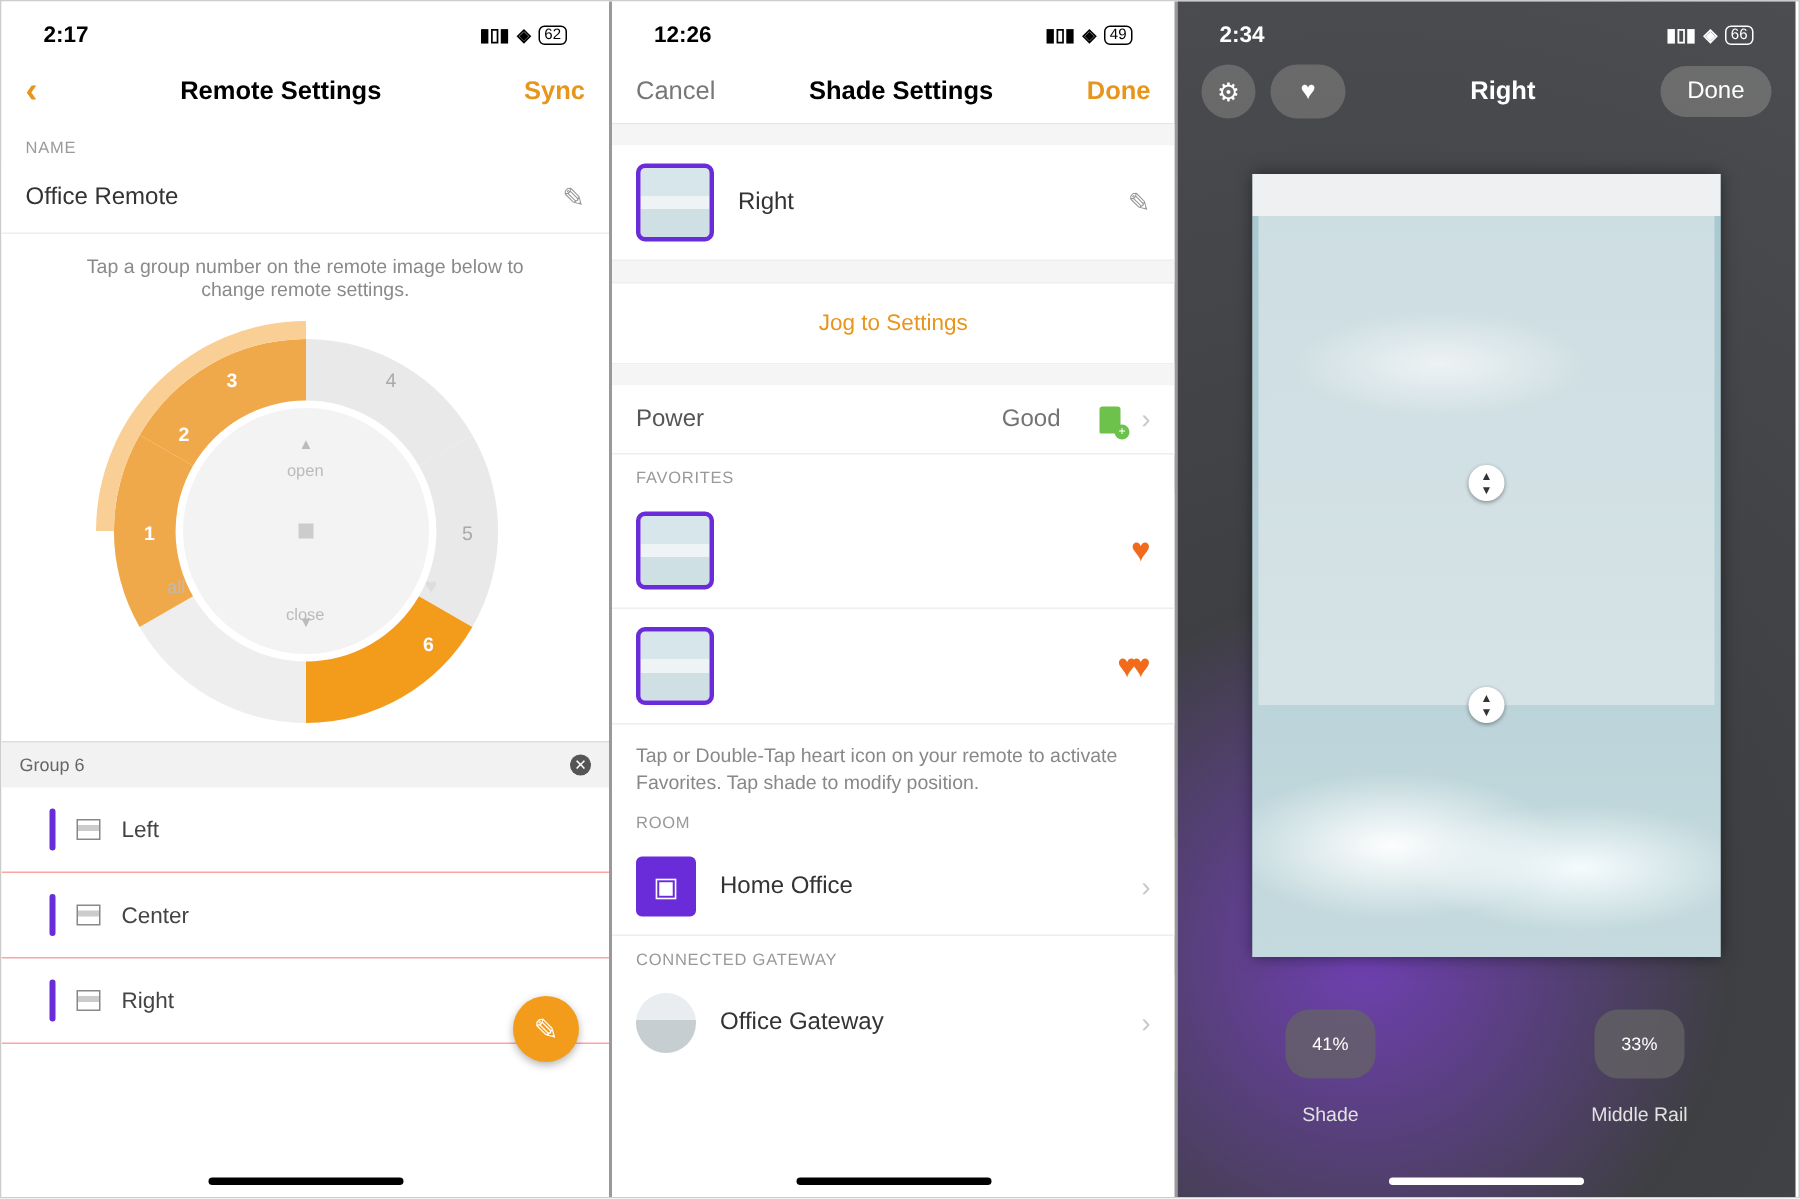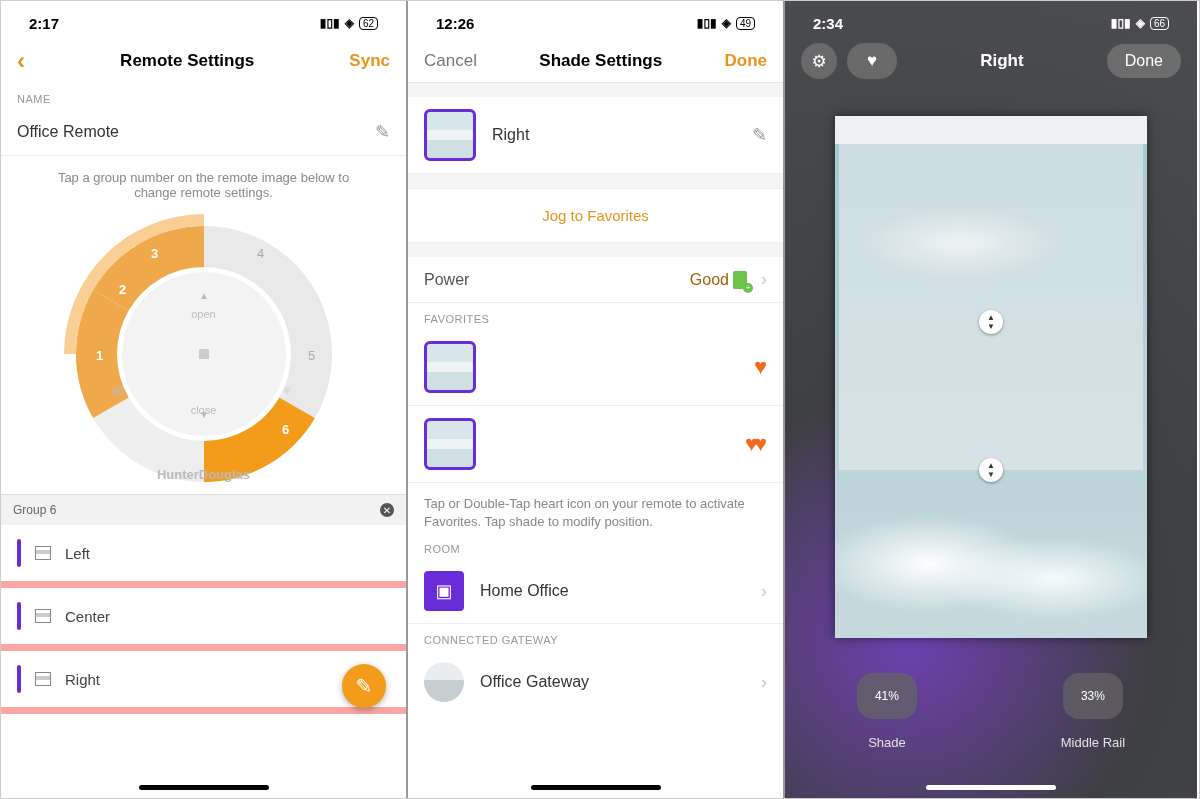--- a/index.html
+++ b/index.html
@@ -24,21 +24,21 @@
 
 .sec-label{font-size:11px;color:#999;padding:10px 16px 4px;letter-spacing:.5px}
 .row{display:flex;align-items:center;padding:12px 16px;background:#fff;border-bottom:1px solid #eee;font-size:16px}
 .row .grow{flex:1}
 .hint{text-align:center;color:#8a8a8a;font-size:13px;padding:14px 45px}
 .dial{position:relative;width:280px;height:280px;margin:0 auto}
 .dial svg{display:block}
 .brand{position:absolute;left:0;right:0;bottom:12px;text-align:center;color:#bbb;font-size:13px;font-weight:600}
 .group-hdr{display:flex;justify-content:space-between;align-items:center;background:#f2f2f2;padding:8px 12px;font-size:12px;color:#666;border-top:1px solid #ddd}
 .close-dot{width:14px;height:14px;border-radius:50%;background:#555;color:#fff;font-size:10px;display:flex;align-items:center;justify-content:center}
-.li{display:flex;align-items:center;gap:14px;padding:14px 16px;border-bottom:7px solid #fca5a5;font-size:15px;color:#444}
+.li{display:flex;align-items:center;gap:14px;padding:14px 32px;border-bottom:1px solid #fca5a5;font-size:15px;color:#444}
 .li .bar{width:4px;height:28px;background:#6a2bd9;border-radius:2px}
 .mini-shade{width:16px;height:14px;border:1.5px solid #888;position:relative}
 .mini-shade::after{content:"";position:absolute;left:0;right:0;top:3px;height:4px;background:#ccc}
 .fab{position:absolute;right:20px;bottom:90px;width:44px;height:44px;border-radius:50%;background:#f39c1b;display:flex;align-items:center;justify-content:center;color:#fff;font-size:20px;box-shadow:0 2px 6px rgba(0,0,0,.3)}
 .home-ind{position:absolute;left:50%;bottom:8px;width:130px;height:5px;background:#000;border-radius:3px;transform:translateX(-50%)}
 .s3 .home-ind{background:#fff}
 
 
 .s2 .nav{border-bottom:1px solid #e6e6e6}
 .thumb{width:52px;height:52px;border:3px solid #6a2bd9;border-radius:6px;background:linear-gradient(#d7e6ea 40%,#eef4f6 40%,#eef4f6 60%,#cfe0e5 60%);flex:none}
@@ -120,21 +120,20 @@
         <text x="104" y="6" fill="#aaa" font-size="13">5</text>
         <text x="78" y="80" fill="#fff" font-size="13" font-weight="700">6</text>
         <text x="-108" y="6" fill="#fff" font-size="13" font-weight="600">1</text>
         <text x="-85" y="-60" fill="#fff" font-size="13" font-weight="600">2</text>
       </g>
     </svg>
     <div style="position:absolute;top:94px;left:0;right:0;text-align:center;color:#bbb;font-size:11px">open</div>
     <div style="position:absolute;bottom:78px;left:0;right:0;text-align:center;color:#bbb;font-size:11px">close</div>
     <div style="position:absolute;top:170px;left:48px;color:#bbb;font-size:12px">all</div>
     <div style="position:absolute;top:168px;right:52px;color:#ddd;font-size:14px">♥</div>
-    <div class="brand">HunterDouglas</div>
   </div>
 
   <div class="group-hdr">
     <span>Group 6</span>
     <span class="close-dot">✕</span>
   </div>
   <div class="li">
         <span class="bar"></span>
         <span class="mini-shade"></span>
         <span>Left</span>
@@ -170,25 +169,25 @@
     <span class="title">Shade Settings</span>
     <span class="orange">Done</span>
   </div>
   <div class="spacer14"></div>
   <div class="row">
     <span class="thumb"></span>
     <span class="grow" style="padding-left:16px;color:#333">Right</span>
     <span class="pencil">✎</span>
   </div>
   <div class="spacer14"></div>
-  <div class="jog">Jog to Favorites</div>
+  <div class="jog">Jog to Settings</div>
   <div class="spacer14"></div>
   <div class="row">
     <span class="grow" style="color:#555">Power</span>
-    <span style="color:#a16207;margin-right:4px">Good</span>
+    <span style="color:#737373;margin-right:26px">Good</span>
     <span class="pwr-ico"></span>
     <span class="chev" style="margin-left:14px">›</span>
   </div>
   <div class="sec-label">FAVORITES</div>
   <div class="row">
     <span class="thumb"></span>
     <span class="grow"></span>
     <span class="heart">♥</span>
   </div>
   <div class="row">

